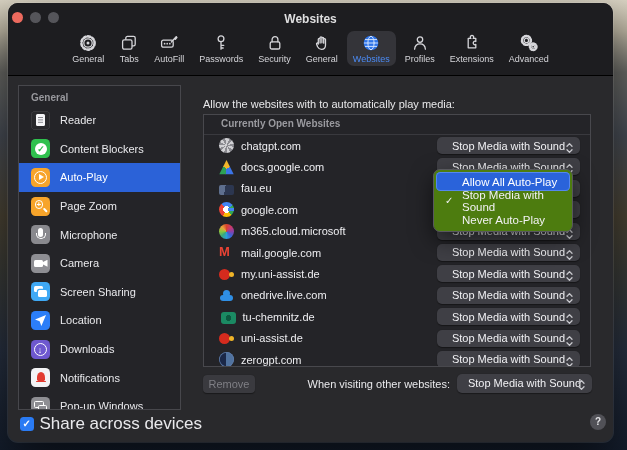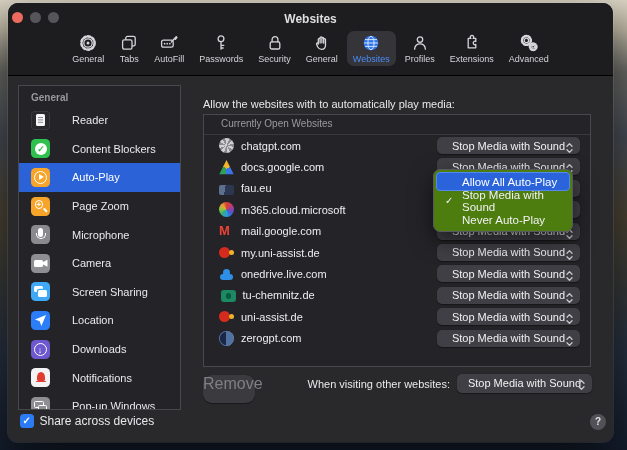--- a/index.html
+++ b/index.html
@@ -29,21 +29,21 @@
   .tb-item.sel .lbl{color:#4b8bf5;}
   .tb-item svg *{stroke:currentColor;fill:none;stroke-width:1.3;stroke-linecap:round;stroke-linejoin:round;}
   .tb-item svg .fill{fill:currentColor;stroke:none;}
   .tb-item svg .teeth{stroke-width:2.6;}
   .tb-item svg .occl{fill:#1d1d20;}
   .tb-item.sel svg .gfill{fill:#2f74e8;stroke:#2f74e8;}
   .tb-item.sel svg .gline{stroke:#cfe2ff;stroke-width:1;}
   
   .sidebar{position:absolute;left:10px;top:82px;width:163px;height:325px;background:#242428;border:1px solid #47474c;overflow:hidden;box-sizing:border-box;}
   .side-hdr{font-size:10px;color:#98989d;font-weight:bold;padding:6px 0 3px 12px;}
-  .side-item{display:flex;align-items:center;height:28.6px;padding-left:12px;gap:22px;}
+  .side-item{display:flex;align-items:center;height:28.6px;padding-left:12px;gap:10px;}
   .side-item .s-lbl{font-size:11px;color:#e9e9ec;}
   .side-item.sel{background:#2b62d8;}
   .side-item.sel .s-lbl{color:#fff;}
   .sic{width:19px;height:19px;border-radius:4.5px;position:relative;flex:0 0 19px;}
   .sic::before,.sic::after{content:"";position:absolute;box-sizing:border-box;}
   .sic-reader{background:#28282b;box-shadow:inset 0 0 0 .5px #4a4a4e;}
   .sic-reader::before{left:5px;top:3.5px;width:9px;height:12px;border-radius:1.5px;background:#f5f5f7;}
   .sic-reader::after{left:7px;top:6.5px;width:5px;height:1.2px;background:#8a8a90;box-shadow:0 2.4px 0 #8a8a90,0 4.8px 0 #8a8a90;}
   .sic-content-blockers{background:#2fc14e;}
   .sic-content-blockers::before{left:3.5px;top:3.5px;width:12px;height:12px;border-radius:50%;background:#fff;}
@@ -70,26 +70,26 @@
   .sic-downloads::after{content:"↓";left:6.8px;top:5px;font:bold 9px "Liberation Sans",sans-serif;color:#fff;}
   .sic-notifications{background:#f3f3f5;}
   .sic-notifications::before{left:5.5px;top:4px;width:8px;height:8.5px;background:#e23b30;border-radius:50% 50% 18% 18% / 62% 62% 20% 20%;}
   .sic-notifications::after{left:4.5px;top:12.5px;width:10px;height:1.7px;background:#e23b30;border-radius:1px;box-shadow:0 2px 0 -0.6px #e23b30;}
   .sic-popup-windows{background:#8e8e93;}
   .sic-popup-windows::before{left:3px;top:4px;width:9.5px;height:7px;border:1.2px solid #fff;border-radius:1.5px;}
   .sic-popup-windows::after{left:6.5px;top:8px;width:9.5px;height:7px;border:1.2px solid #fff;border-radius:1.5px;background:#8e8e93;}
   
   .share{position:absolute;left:12px;top:411px;display:flex;align-items:center;gap:6px;}
   .cbx{width:13.5px;height:13.5px;background:#2a7bf4;border-radius:3.5px;color:#fff;font:bold 10px/13.5px "Liberation Sans",sans-serif;text-align:center;}
-  .share .sh-lbl{font-size:12px;color:#e9e9ec;}
+  .share .sh-lbl{font-size:17px;color:#e9e9ec;}
   .help{position:absolute;left:582px;top:411px;width:16px;height:16px;border-radius:50%;background:#515157;color:#e3e3e6;font:bold 10px/16px "Liberation Sans",sans-serif;text-align:center;}
   
   .main-hdr{position:absolute;left:195px;top:95px;font-size:11px;color:#e8e8ea;}
   .table{position:absolute;left:195px;top:111px;width:388px;height:253px;background:#242428;border:1px solid #48484d;box-sizing:border-box;overflow:hidden;}
-  .sect-hdr{height:16px;font-size:10px;font-weight:normal;color:#9a9a9f;padding:3px 0 0 17px;border-bottom:1px solid #39393e;box-sizing:content-box;}
+  .sect-hdr{height:16px;font-size:10px;font-weight:bold;color:#9a9a9f;padding:3px 0 0 17px;border-bottom:1px solid #39393e;box-sizing:content-box;}
   .t-row{position:relative;display:flex;align-items:center;height:21.4px;padding-left:15px;gap:7px;}
   .t-row .site{font-size:11px;color:#eeeef1;}
   .popup{position:absolute;right:10px;top:2px;width:143px;height:17px;background:#3f3f45;border-radius:5px;display:flex;align-items:center;justify-content:center;box-shadow:0 .5px 1px rgba(0,0,0,.4);}
   .popup .p-lbl{font-size:11px;color:#f1f1f4;}
   .popup .chev{position:absolute;right:6px;top:3px;}
   .popup .chev svg *{stroke:#c9c9ce;fill:none;stroke-width:1.3;stroke-linecap:round;stroke-linejoin:round;}
   
   .fav{width:15px;height:15px;position:relative;flex:0 0 15px;}
   .fav::before,.fav::after{content:"";position:absolute;box-sizing:border-box;}
   .fav-chatgpt{border-radius:50%;background:repeating-conic-gradient(#d0d0d4 0 25deg,#8b8b91 25deg 50deg);}
@@ -104,21 +104,21 @@
   .fav-onedrive::before{left:1px;bottom:2px;width:13px;height:6px;border-radius:3px;background:#2f8fe6;}
   .fav-onedrive::after{left:4px;top:2.5px;width:7px;height:7px;border-radius:50%;background:#2f8fe6;}
   .fav-tuchemnitz{width:12px;height:12px;margin:1.5px 0 0 1.5px;border-radius:3px;background:radial-gradient(circle at 50% 50%,#0c5a40 0 28%,#1b8a63 29%);}
   .fav-zerogpt{border-radius:50%;background:linear-gradient(90deg,#1a2747 0 50%,#50729f 50%);box-shadow:inset 0 0 0 .8px #5d7ba8;}
   
   .menu{position:absolute;left:425px;top:166px;width:140px;background:#4d7c0f;border:1px solid #58585e;border-radius:7px;box-shadow:0 8px 22px rgba(0,0,0,.55);padding:2px;z-index:10;box-sizing:border-box;}
   .m-item{position:relative;height:19px;display:flex;align-items:center;border-radius:4.5px;padding-left:26px;font-size:11.5px;color:#f2f2f4;}
   .m-item.hl{background:#2a63da;box-shadow:inset 0 0 0 1px rgba(120,165,255,.55);color:#fff;}
   .m-item .chk{position:absolute;left:9px;font-size:10px;color:#f2f2f4;}
   
-  .remove-btn{position:absolute;left:195px;top:372px;width:52px;height:28px;background:#3a3a3f;border-radius:9px;color:#7f7f85;font-size:16px;text-align:center;line-height:18px;box-shadow:0 .5px 1px rgba(0,0,0,.4);}
+  .remove-btn{position:absolute;left:195px;top:372px;width:52px;height:18px;background:#3a3a3f;border-radius:4px;color:#7f7f85;font-size:11px;text-align:center;line-height:18px;box-shadow:0 .5px 1px rgba(0,0,0,.4);}
   .when-lbl{position:absolute;right:163px;top:375px;font-size:11px;color:#e9e9ec;}
   .popup.free{top:371px;left:449px;right:auto;width:135px;height:18.5px;position:absolute;}
 </style>
 </head>
 <body>
 
 <div class="window">
 
   <div class="chrome">
     <div class="traffic">
@@ -305,20 +305,31 @@
       <span class="p-lbl">Stop Media with Sound</span>
       <span class="chev"><svg width="9" height="12" viewBox="0 0 9 12">
                 <path d="M2 4.2 L4.5 1.6 L7 4.2"></path>
                 <path d="M2 7.8 L4.5 10.4 L7 7.8"></path>
               </svg></span>
     </div>
   </div>
         <div class="t-row">
     <span class="fav fav-fau"></span>
     <span class="site">fau.eu</span>
+    <div class="popup">
+      <span class="p-lbl">Stop Media with Sound</span>
+      <span class="chev"><svg width="9" height="12" viewBox="0 0 9 12">
+                <path d="M2 4.2 L4.5 1.6 L7 4.2"></path>
+                <path d="M2 7.8 L4.5 10.4 L7 7.8"></path>
+              </svg></span>
+    </div>
+  </div>
+        <div class="t-row">
+    <span class="fav fav-google"></span>
+    <span class="site">google.com</span>
     <div class="popup">
       <span class="p-lbl">Stop Media with Sound</span>
       <span class="chev"><svg width="9" height="12" viewBox="0 0 9 12">
                 <path d="M2 4.2 L4.5 1.6 L7 4.2"></path>
                 <path d="M2 7.8 L4.5 10.4 L7 7.8"></path>
               </svg></span>
     </div>
   </div>
         <div class="t-row">
     <span class="fav fav-m365"></span>

